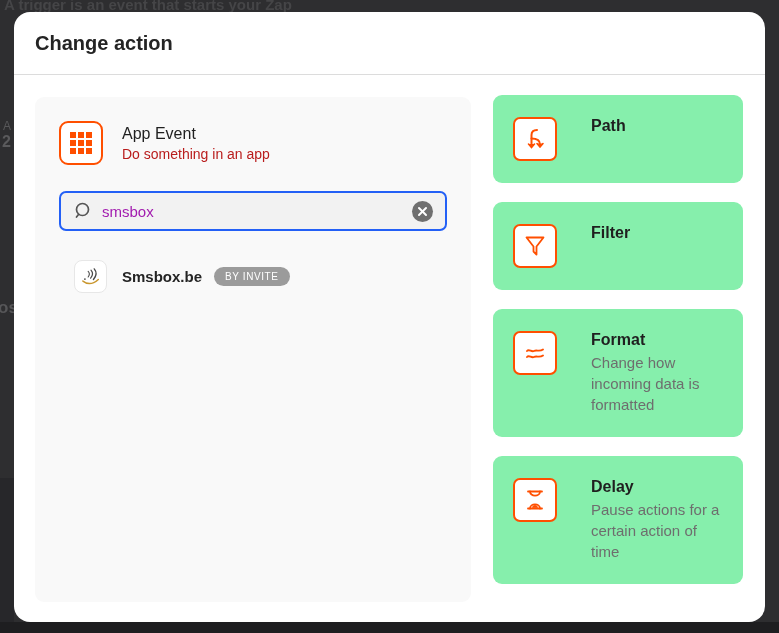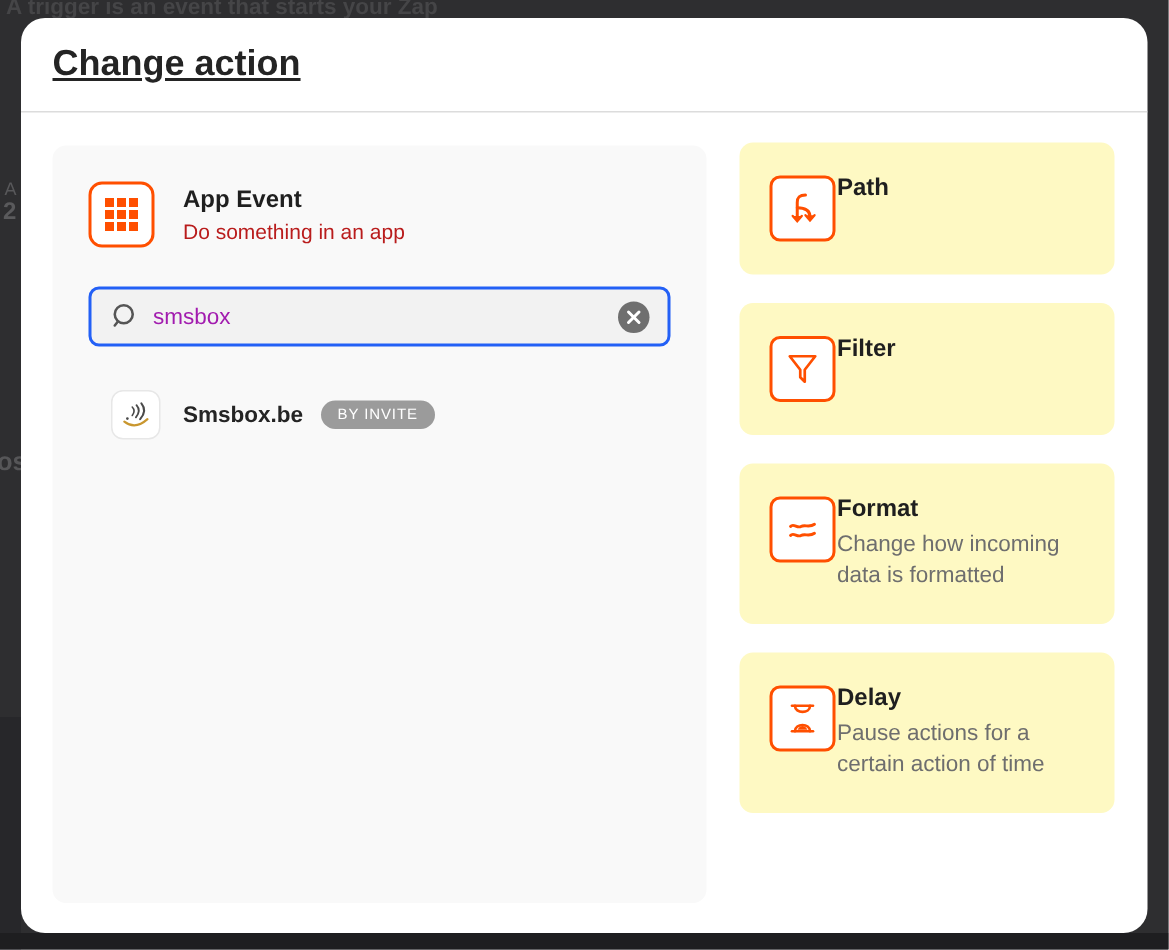--- a/index.html
+++ b/index.html
@@ -22,34 +22,34 @@
 
   
   .modal {
     position: absolute; left: 14px; top: 12px; width: 751px; height: 610px;
     background: #ffffff; border-radius: 16px; overflow: hidden;
   }
   .modal-header {
     height: 63px; display: flex; align-items: center; padding-left: 21px;
     border-bottom: 1px solid #dcdcdc;
   }
-  .modal-title { font-size: 24px; font-weight: 700; color: #242424; text-decoration: underline; }
+  .modal-title { font-size: 20px; font-weight: 700; color: #242424; }
 
   
   .left-panel {
     position: absolute; left: 21px; top: 85px; width: 436px; height: 505px;
     background: #f9f9f9; border-radius: 9px; padding: 24px;
   }
   .app-event-row { display: flex; align-items: center; gap: 19px; }
   .app-event-iconbox {
     width: 44px; height: 44px; background: #ffffff; border: 2px solid #ff4f00;
     border-radius: 9px; display: flex; align-items: center; justify-content: center;
     flex: 0 0 auto;
   }
-  .app-event-texts .t { font-size: 16px; font-weight: 700; color: #1f1f1f; margin-bottom: 3px; }
+  .app-event-texts .t { font-size: 16px; font-weight: 400; color: #1f1f1f; margin-bottom: 3px; }
   .app-event-texts .s { font-size: 14px; color: #b91c1c; }
 
   .search-wrap {
     margin-top: 26px; height: 40px; position: relative;
     border: 2px solid #2360f6; border-radius: 7px; background: #f2f2f2;
     display: flex; align-items: center; padding: 0 12px;
   }
   .search-glyph { flex: 0 0 auto; display: flex; }
   .search-input {
     flex: 1; border: none; outline: none; background: transparent;
@@ -73,22 +73,22 @@
   .result-name { font-size: 15px; font-weight: 700; color: #242424; margin-left: 15px; text-align: right; }
   .invite-badge {
     margin-left: 12px; background: #9b9b9b; color: #ffffff;
     font-size: 10px; font-weight: 400; letter-spacing: 0.6px;
     padding: 4px 11px; border-radius: 11px;
   }
 
   
   .right-col { position: absolute; left: 479px; top: 83px; width: 250px; }
   .action-card {
-    background: #fef9c3; border-radius: 9px; padding: 22px 20px;
-    display: flex; gap: 1px; margin-bottom: 19px; cursor: pointer;
+    background: #86efac; border-radius: 9px; padding: 22px 20px;
+    display: flex; gap: 34px; margin-bottom: 19px; cursor: pointer;
   }
   .card-iconbox {
     width: 44px; height: 44px; background: #ffffff; border: 2px solid #ff4f00;
     border-radius: 7px; display: flex; align-items: center; justify-content: center;
     flex: 0 0 auto;
   }
   .card-texts { width: 160px; }
   .card-title { font-size: 16px; font-weight: 700; color: #1f1f1f; margin-bottom: 3px; }
   .card-desc { font-size: 15px; color: #6e6e6e; line-height: 21px; }
 </style>

